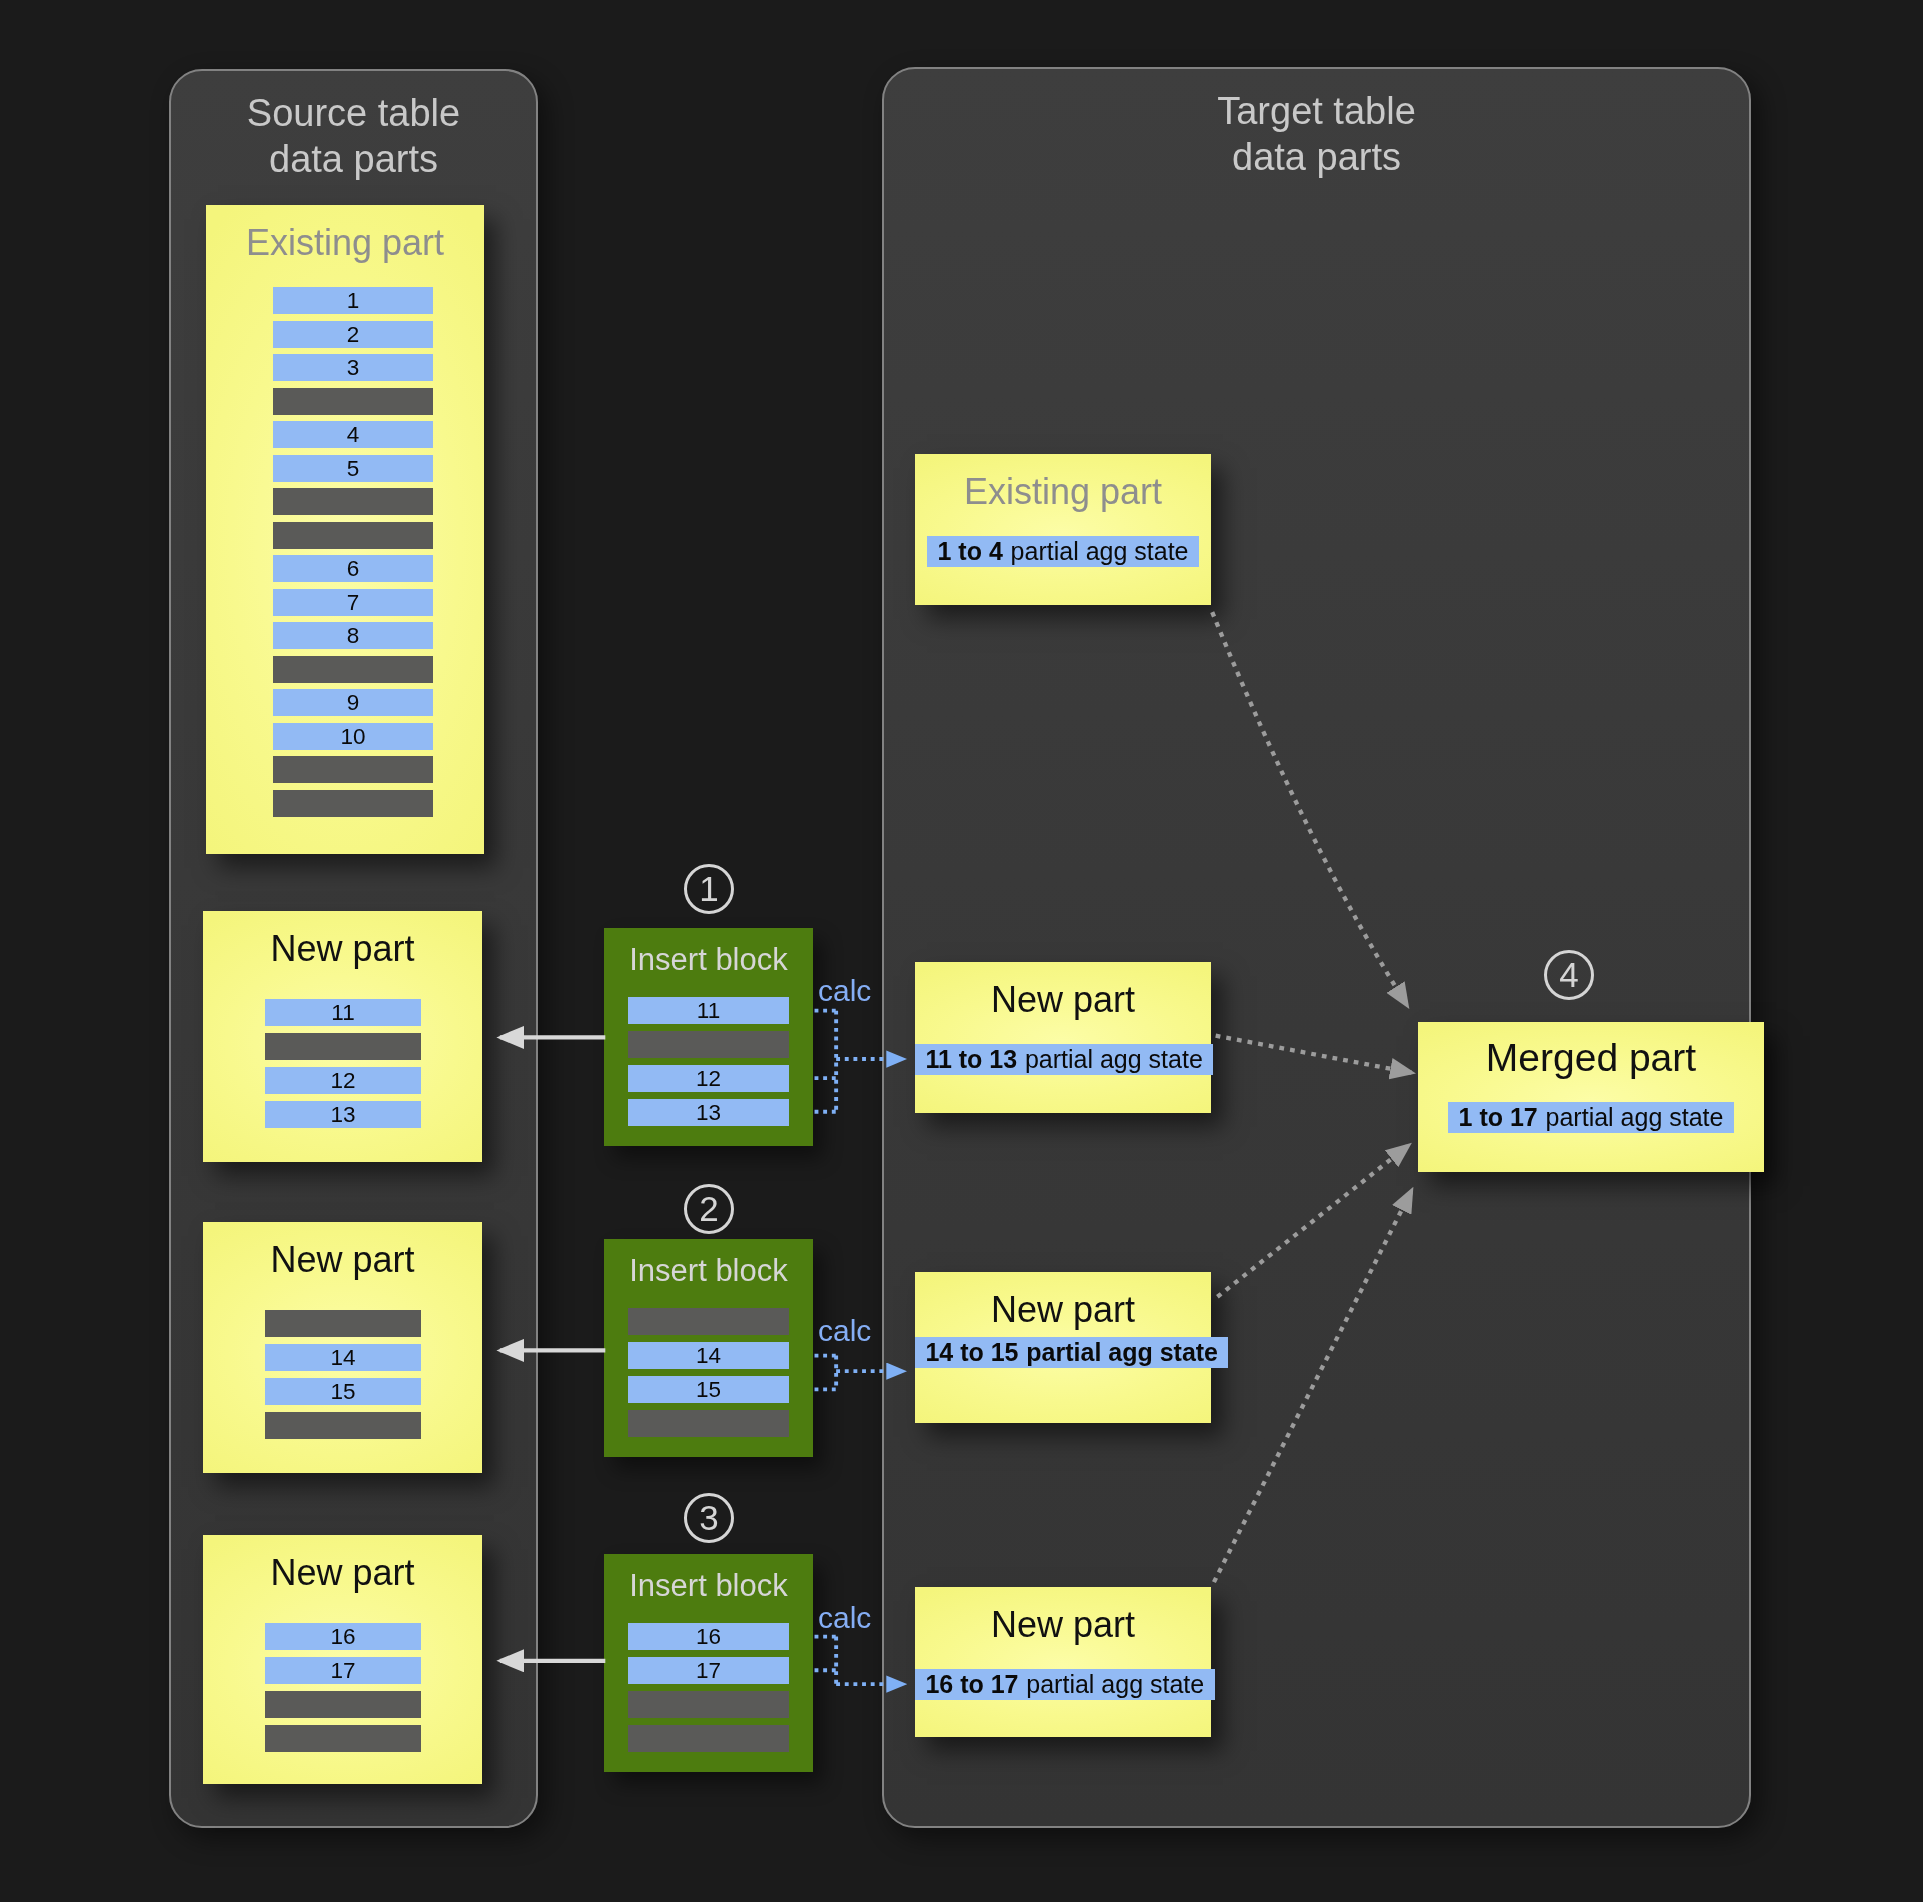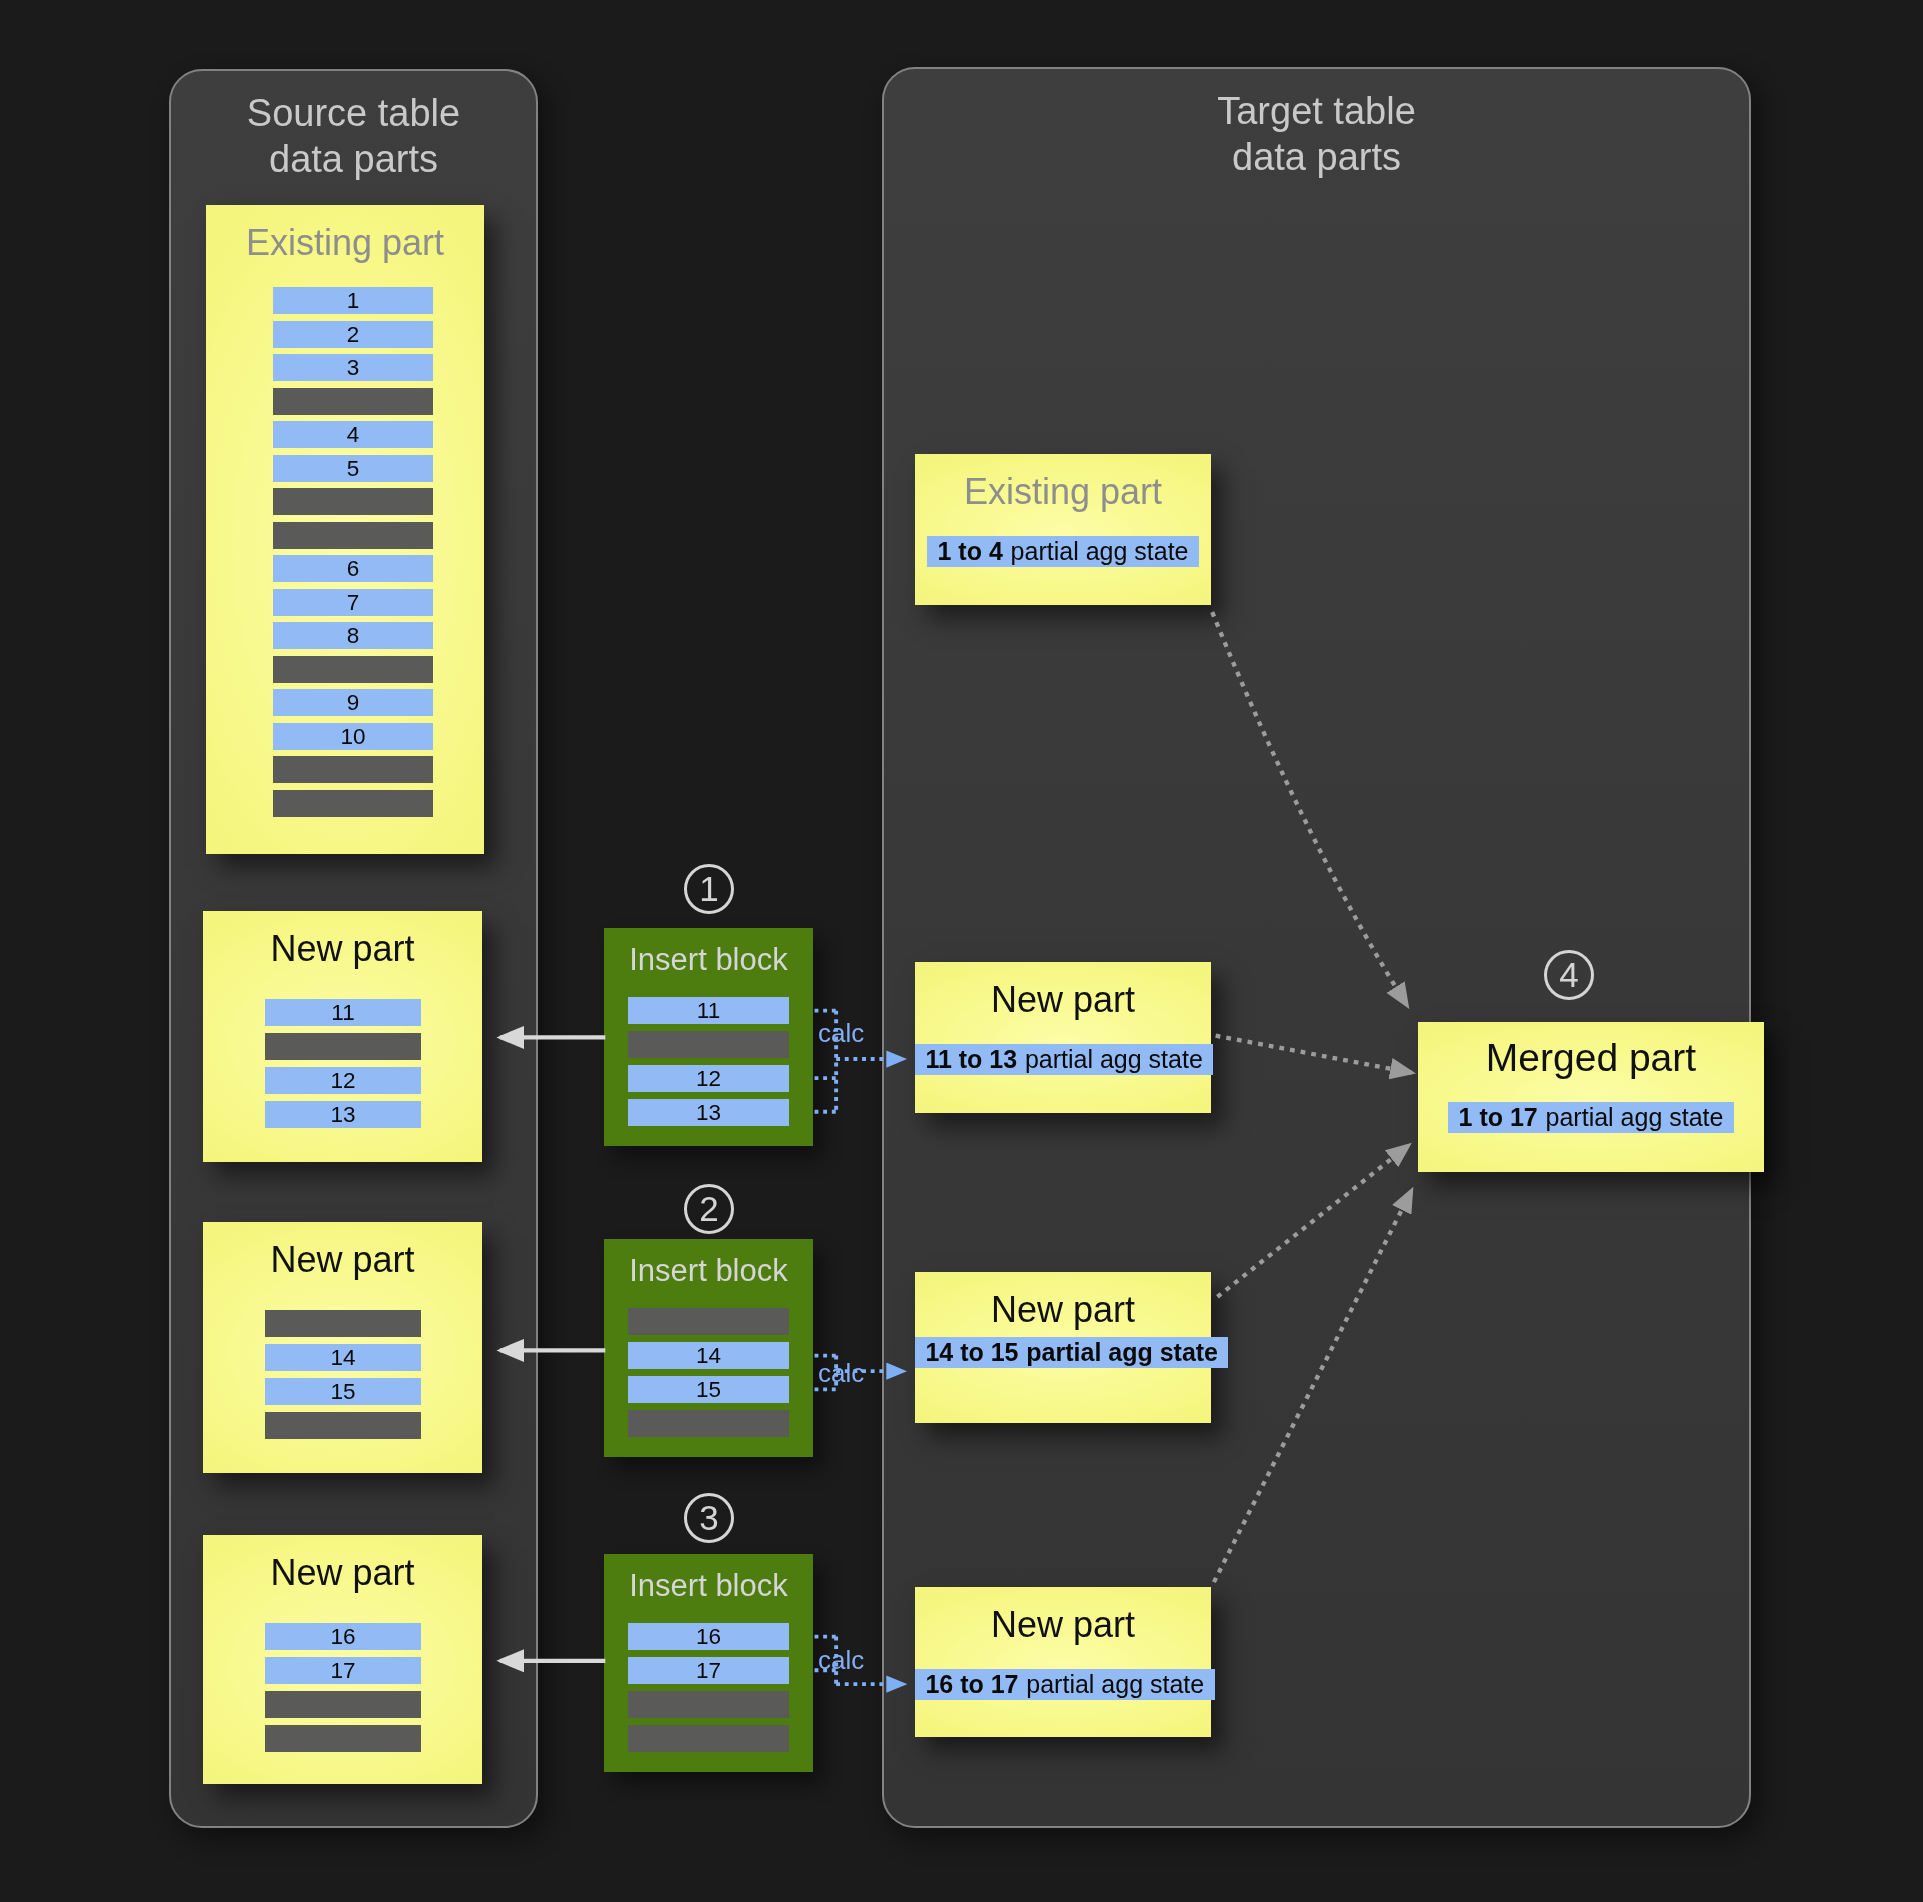--- a/index.html
+++ b/index.html
@@ -42,21 +42,21 @@
   }
   .iblock-title {
     position:absolute; top:14px; left:0; width:100%;
     text-align:center; font-size:31px; color:#d6d6d6;
   }
   .badge {
     position:absolute; width:50px; height:50px; box-sizing:border-box;
     border:3.5px solid #d5d5d5; border-radius:50%;
     color:#d5d5d5; font-size:35px; line-height:43px; text-align:center;
   }
-  .calc { position:absolute; font-size:26px; color:#85aef5;margin-top:44px; }
+  .calc { position:absolute; font-size:30px; color:#85aef5; }
   .aggwrap { position:absolute; left:0; width:100%; text-align:center; }
   .agg {
     display:inline-block; background:#92baf4; color:#0a0a0a;
     font-size:25px; line-height:29px; padding:0.9px 10.4px; white-space:nowrap;
   }
   .agg b { margin-right:7.8px; }
   svg.overlay { position:absolute; left:0; top:0; z-index:10; pointer-events:none; }
 </style>
 </head>
 <body>

